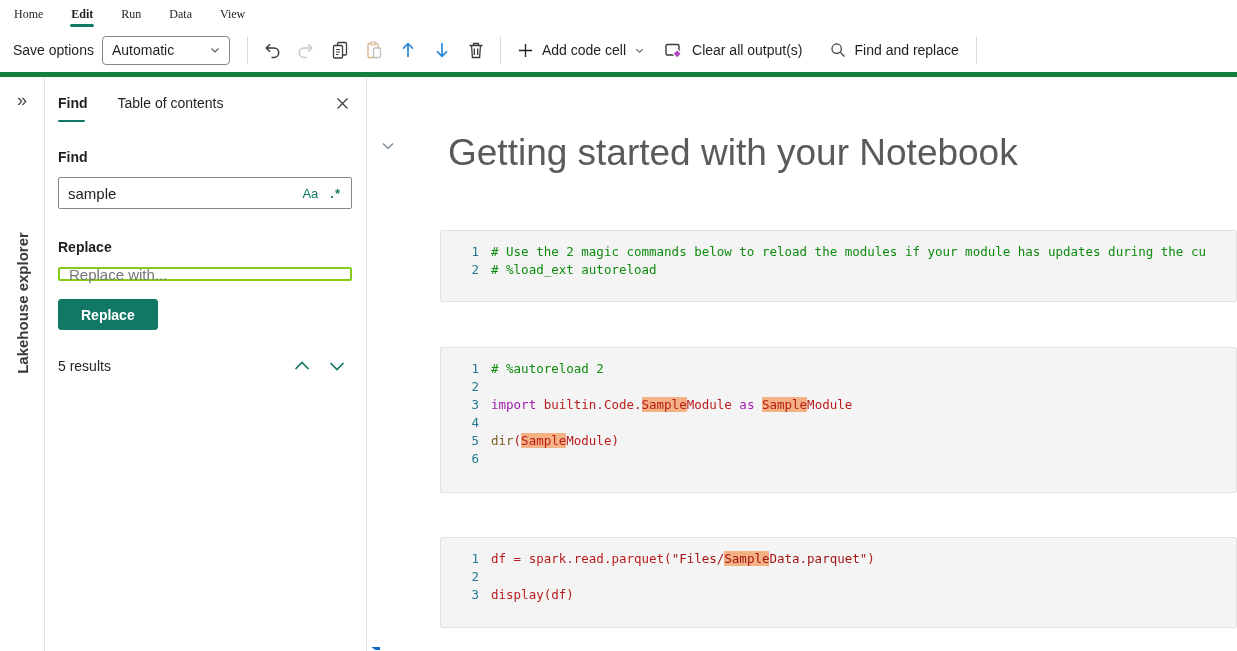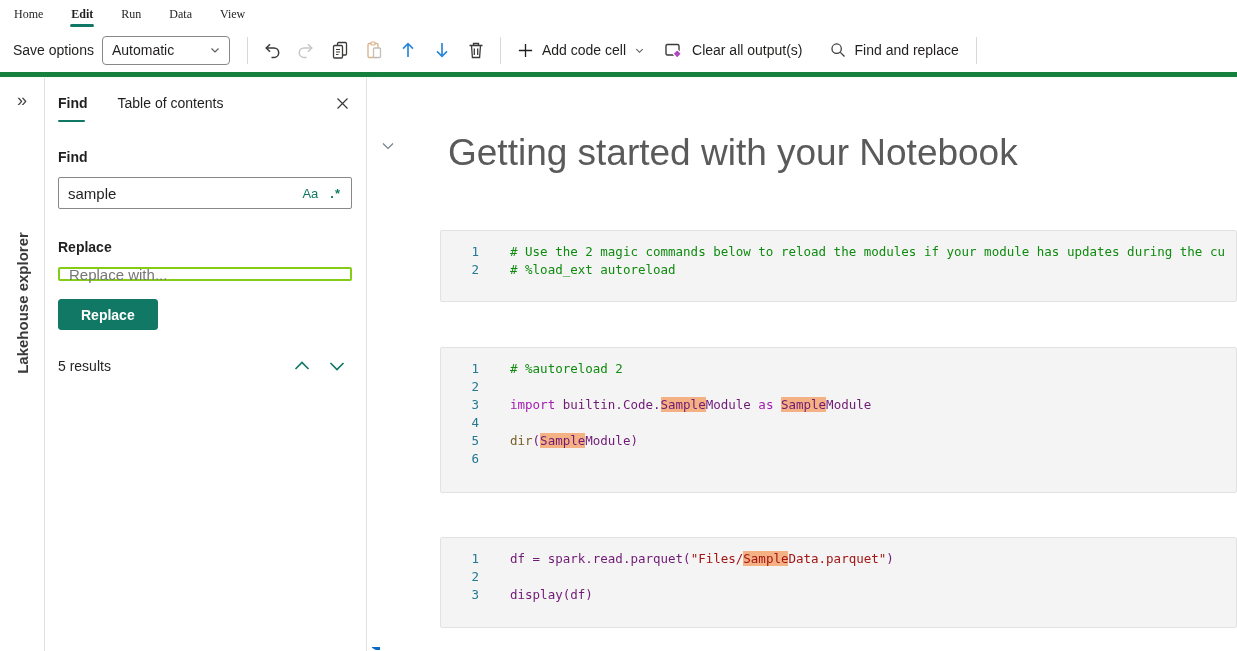--- a/index.html
+++ b/index.html
@@ -62,22 +62,22 @@
   .cell-collapse { position:absolute; left:12px; top:60px; }
   .nb-title { position:absolute; left:80px; top:54px; font-size:37px; font-weight:300; color:#5a5a5a; white-space:nowrap; }
   .cells { position:absolute; left:72px; top:152px; right:0; }
   .code-cell { background:#f4f4f4; border:1px solid #e2e2e2; border-radius:2px; overflow:hidden;
     font-family:"DejaVu Sans Mono", monospace; font-size:12.5px; padding-top:12px; }
   .code-cell:nth-child(1) { height:72px; margin-bottom:45px; }
   .code-cell:nth-child(2) { height:146px; margin-bottom:44px; }
   .code-cell:nth-child(3) { height:91px; }
   .code-line { display:flex; height:18px; line-height:18px; white-space:pre; }
   .line-number { width:38px; flex:none; text-align:right; color:#237893; }
-  .code-text { margin-left:31px; }
-  .c-plain { color:#701a75; }
+  .code-text { margin-left:12px; }
+  .c-plain { color:#b91c1c; }
   .c-comment { color:#0f8b0f; }
   .c-keyword { color:#a21caf; }
   .c-string { color:#a31515; }
   .c-function { color:#795e26; }
   .hl { background:#f4b183; }
   .h-thumb { position:absolute; left:0; bottom:1px; width:12px; height:3px; background:#0b69c7; }
 </style>
 </head>
 <body>
 

